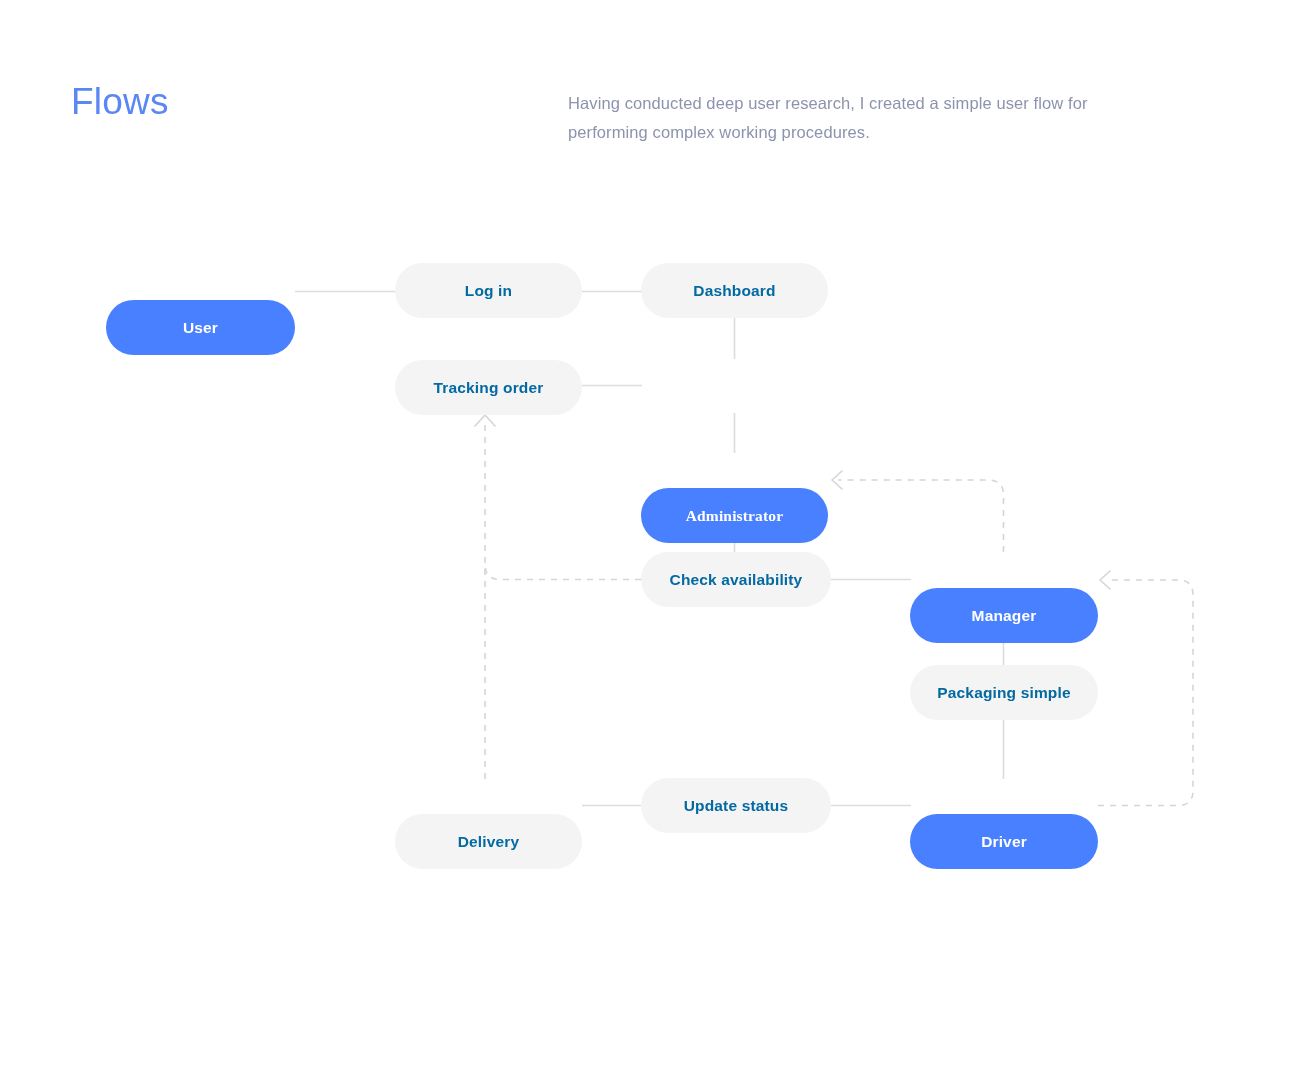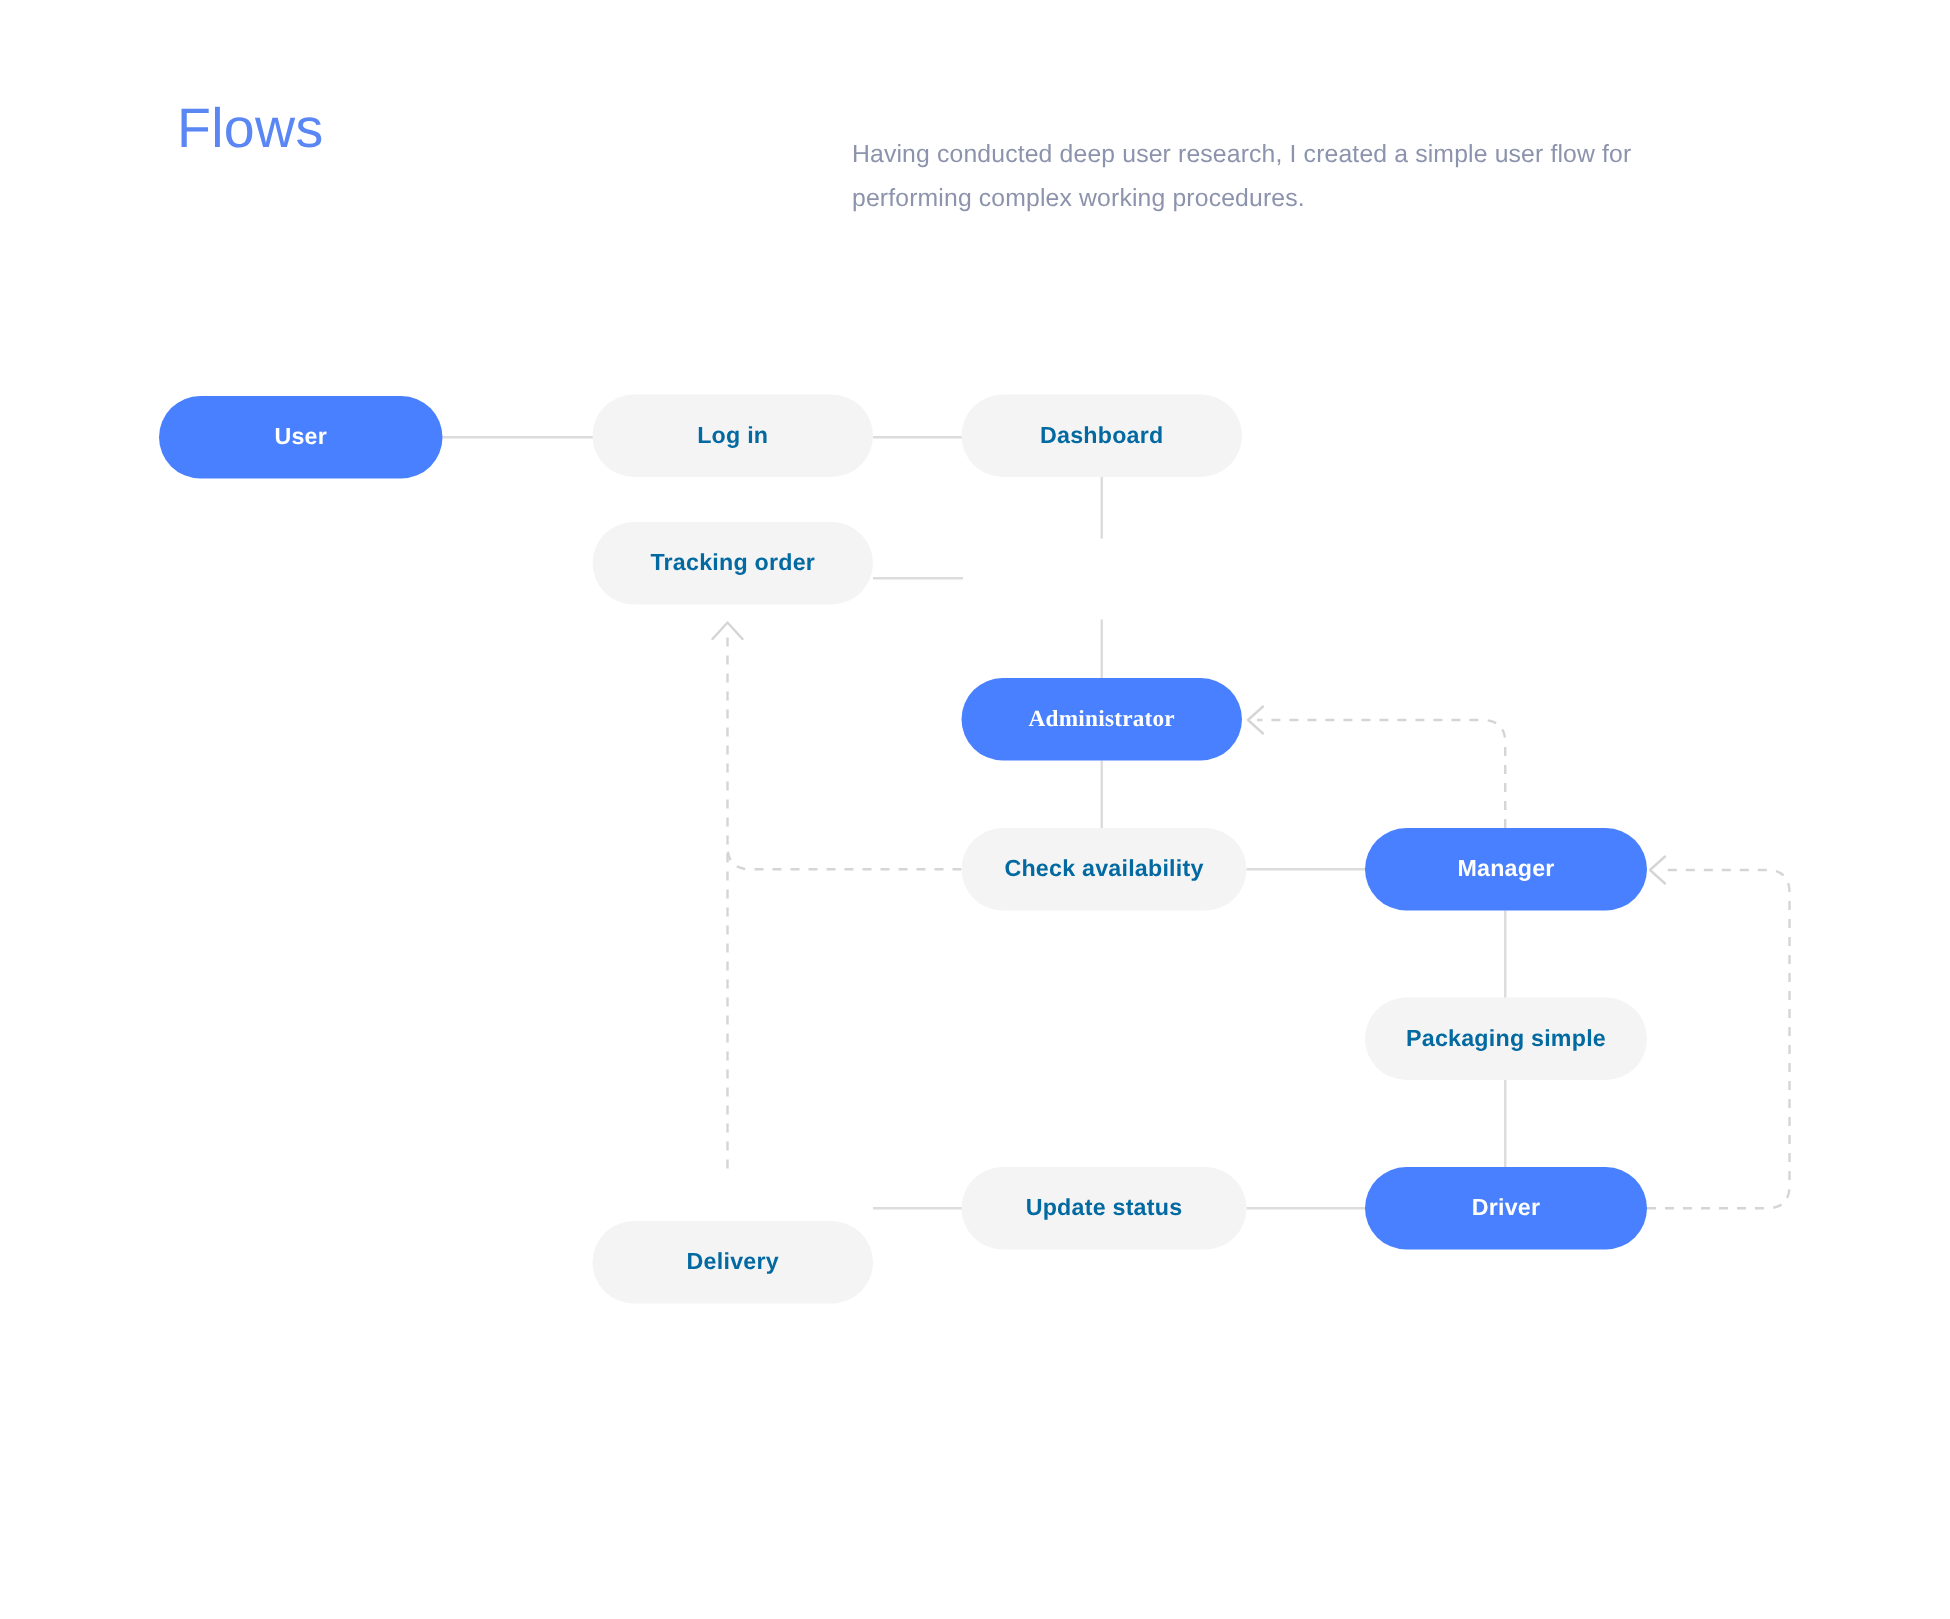--- a/index.html
+++ b/index.html
@@ -20,27 +20,26 @@
     width: 1300px;
     height: 1079px;
   }
 
   
   #header { position: absolute; left: 0; top: 0; width: 1300px; height: 200px; }
 
   #page-title {
     position: absolute;
     left: 71px;
-    top: 64px;
+    top: 80px;
     font-size: 37px;
     line-height: 44px;
     font-weight: 400;
     color: #5b87f5;
     letter-spacing: 0.2px;
-    margin-left: 47px;
   }
 
   #page-description {
     position: absolute;
     left: 545px;
     top: 89px;
     width: 575px;
     font-size: 16.5px;
     line-height: 29px;
     font-weight: 400;
@@ -76,20 +75,21 @@
     box-sizing: border-box;
     font-size: 15.5px;
     font-weight: 700;
     letter-spacing: 0.15px;
     text-align: center;
     white-space: nowrap;
   }
   .node.accent {
     background: #4880ff;
     color: #ffffff;
+    margin-top: 36px;
   }
   .node.muted {
     background: #f4f4f5;
     color: #0369a1;
   }
 </style>
 </head>
 <body>
 
 <div id="page">
@@ -154,21 +154,21 @@
     </div>
 
     <div class="node muted" style="left:395px; top:263px; width:187px; height:55px;">
       <span>Log in</span>
     </div>
 
     <div class="node muted" style="left:641px; top:263px; width:187px; height:55px;">
       <span>Dashboard</span>
     </div>
 
-    <div class="node muted" style="left:395px; top:348px; width:187px; height:55px;">
+    <div class="node muted" style="left:395px; top:360px; width:187px; height:55px;">
       <span>Tracking order</span>
     </div>
 
 
     <div class="node accent" style="left:641px; top:452px; width:187px; height:55px;font-family:Liberation Serif, serif;">
       <span>Administrator</span>
     </div>
 
     <div class="node muted" style="left:641px; top:552px; width:190px; height:55px;">
       <span>Check availability</span>

